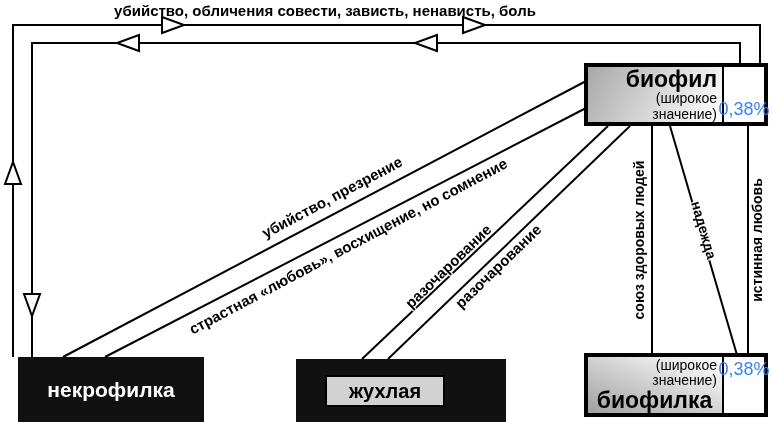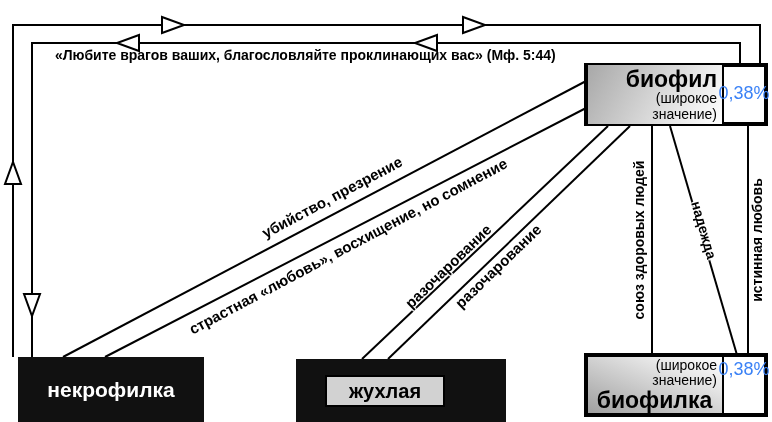--- a/index.html
+++ b/index.html
@@ -58,31 +58,31 @@
     <g fill="#ffffff" stroke="#000" stroke-width="2">
       <polygon points="162,17 162,33 184,25"></polygon>
       <polygon points="463,17 463,33 485,25"></polygon>
       <polygon points="139,35 139,51 117,43"></polygon>
       <polygon points="437,35 437,51 415,43"></polygon>
       <polygon points="5,184 21,184 13,162"></polygon>
       <polygon points="24,294 40,294 32,316"></polygon>
     </g>
   </svg>
 
-  <div class="loop-lbl" style="left:55px;top:47px;font-size:14px;">«Любите врагов ваших, благословляйте проклинающих вас» (Мф. 5:44)</div>
+  <div class="loop-lbl" style="left:85px;top:2px;width:480px;text-align:center;font-size:15px;">убийство, обличения совести, зависть, ненависть, боль</div>
 
   <div class="lbl" style="left:332px;top:197px;--r:-28deg;font-size:15px;">убийство, презрение</div>
   <div class="lbl" style="left:348px;top:246px;--r:-28deg;font-size:15px;">страстная «любовь», восхищение, но сомнение</div>
   <div class="lbl" style="left:448px;top:266px;--r:-44deg;font-size:15px;">разочарование</div>
   <div class="lbl" style="left:498px;top:266px;--r:-44deg;font-size:15px;">разочарование</div>
   <div class="lbl" style="left:639px;top:240px;--r:-90deg;font-size:14px;">союз здоровых людей</div>
   <div class="lbl" style="left:704px;top:230px;--r:74deg;font-size:14px;">надежда</div>
   <div class="lbl" style="left:757px;top:240px;--r:-90deg;font-size:14px;">истинная любовь</div>
 
-  <div class="node gradbox male" style="left:584px;top:63px;width:184px;height:63px;align-items:center;">
+  <div class="node gradbox male" style="left:584px;top:63px;width:184px;height:63px;">
     <div class="main" style="text-align:right;">
       <div class="title">биофил</div>
       <div class="subtitle">(широкое значение)</div>
     </div>
     <div class="cell" style="align-items:flex-end;padding-bottom:2px;">0,38%</div>
   </div>
 
   <div class="node gradbox female" style="left:584px;top:353px;width:184px;height:64px;">
     <div class="main">
       <div class="subtitle" style="text-align:right;">(широкое значение)</div>

